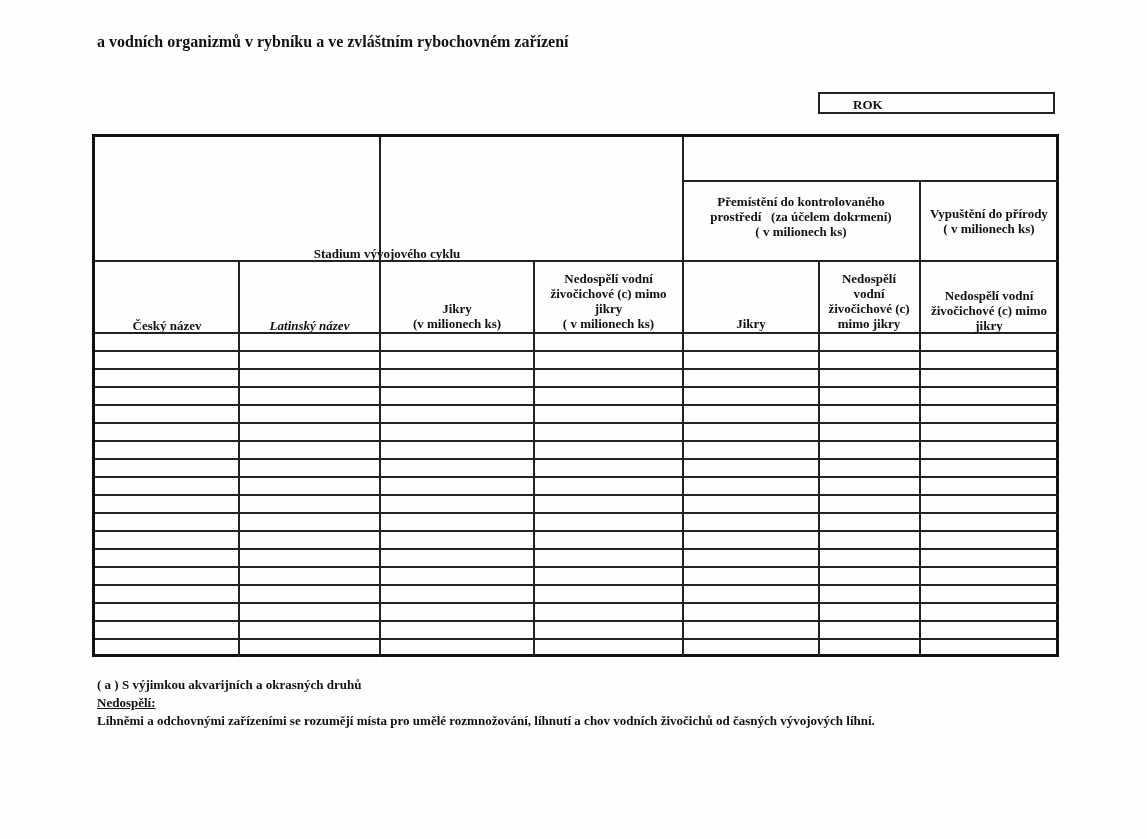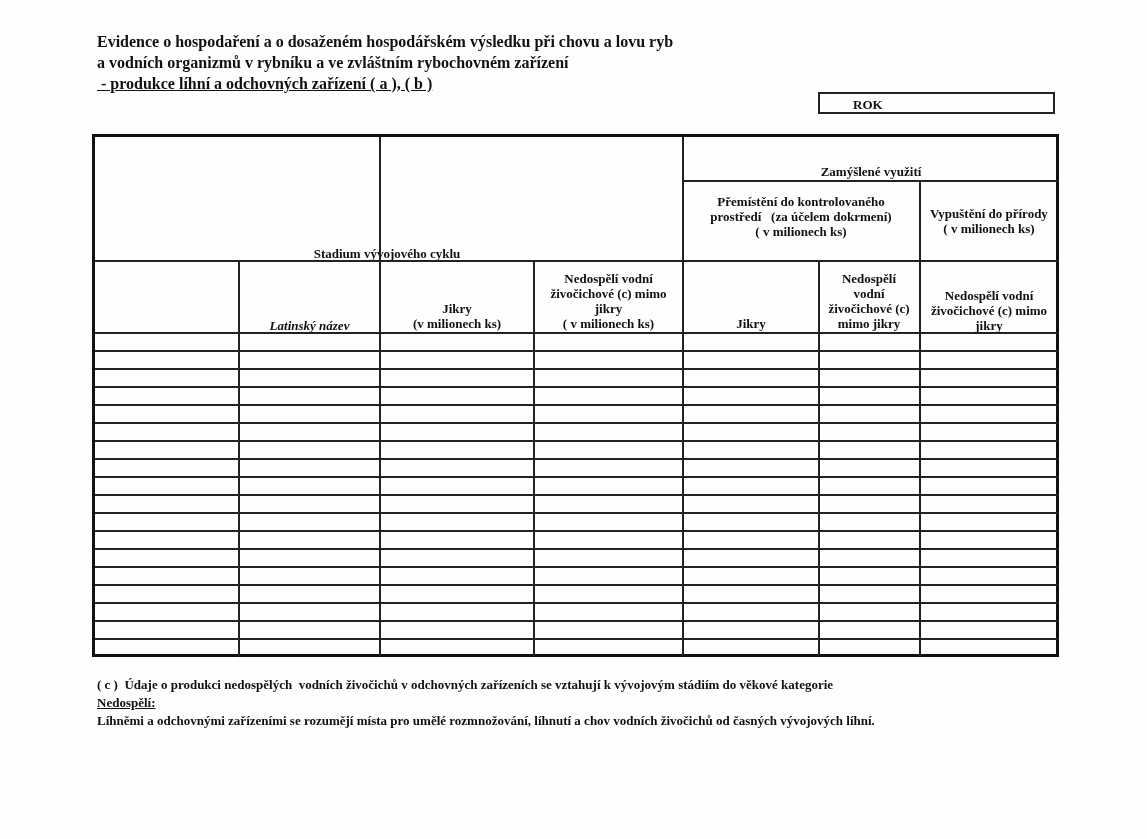--- a/index.html
+++ b/index.html
@@ -24,48 +24,46 @@
   .row { position: absolute; left: 0; height: 18px; }
   .cell { position: absolute; top: 0; height: 18px; }
 
   .notes { left: 97px; top: 676px; font-size: 13px; line-height: 18px; }
   .notes div { white-space: nowrap; }
 </style>
 </head>
 <body>
 
 <div class="abs title-block">
-  <div>Evidence o hospodaření a o dosaženém hospodářském výsledku při chovu a lovu ryb</div>
   <div>a vodních organizmů v rybníku a ve zvláštním rybochovném zařízení</div>
-  <div class="underline" style="white-space:pre;"> - produkce líhní a odchovných zařízení ( a ), ( b )</div>
 </div>
 
 <div class="abs rok-box">
   <span>ROK</span>
   <span style="left:80px;"></span>
 </div>
 
 <div class="abs tbl" id="tbl">
 
   <div class="hc" style="left:144px;top:0;width:296px;height:124px;">
     <span>Stadium vývojového cyklu</span>
-  </div>
-  <div class="hc" style="left:588px;top:22px;width:376px;height:20px;">
-    <span>Zamýšlené využití</span>
   </div>
   <div class="hc center" style="left:588px;top:45px;width:236px;height:68px;flex-direction:column;border-radius:21px;">
     <span>Přemístění do kontrolovaného</span>
     <span style="white-space:pre;">prostředí   (za účelem dokrmení)</span>
     <span>( v milionech ks)</span>
   </div>
   <div class="hc center" style="left:824px;top:45px;width:140px;height:78px;flex-direction:column;">
     <span>Vypuštění do přírody</span>
     <span>( v milionech ks)</span>
   </div>
 
+  <div class="hc" style="left:0;top:126px;width:144px;height:70px;flex-direction:column;align-items:center;justify-content:flex-end;">
+    <span>Český název</span>
+  </div>
   <div class="hc italic" style="left:144px;top:126px;width:141px;height:70px;flex-direction:column;align-items:center;justify-content:flex-end;">
     <span>Latinský název</span>
   </div>
   <div class="hc" style="left:285px;top:126px;width:154px;height:68px;flex-direction:column;align-items:center;justify-content:flex-end;">
     <span>Jikry</span>
     <span>(v milionech ks)</span>
   </div>
   <div class="hc" style="left:439px;top:124px;width:149px;height:70px;flex-direction:column;align-items:center;justify-content:flex-end;">
     <span>Nedospělí vodní</span>
     <span>živočichové (c) mimo</span>
@@ -274,16 +272,16 @@
         <div class="cell" style="left: 287px; width: 150px; font-size: 12px;"></div>
         <div class="cell" style="left: 441px; width: 145px; font-size: 12px;"></div>
         <div class="cell" style="left: 590px; width: 132px; font-size: 12px;"></div>
         <div class="cell" style="left: 726px; width: 96px; font-size: 12px;"></div>
         <div class="cell" style="left: 826px; width: 136px; font-size: 12px;"></div>
       </div>
     </div>
 </div>
 
 <div class="abs notes">
-  <div style="white-space:pre;">( c )  Údaje o produkci nedospělých  vodních živočichů v odchovných zařízeních se vztahují k vývojovým stádiím do věkové kategorie</div>
+  <div style="white-space:pre;">( a ) S výjimkou akvarijních a okrasných druhů</div>
   <div class="underline" style="display:inline-block;">Nedospělí:</div>
   <div>Líhněmi a odchovnými zařízeními se rozumějí místa pro umělé rozmnožování, líhnutí a chov vodních živočichů od časných vývojových líhní.</div>
 </div>
 
 </body></html>

